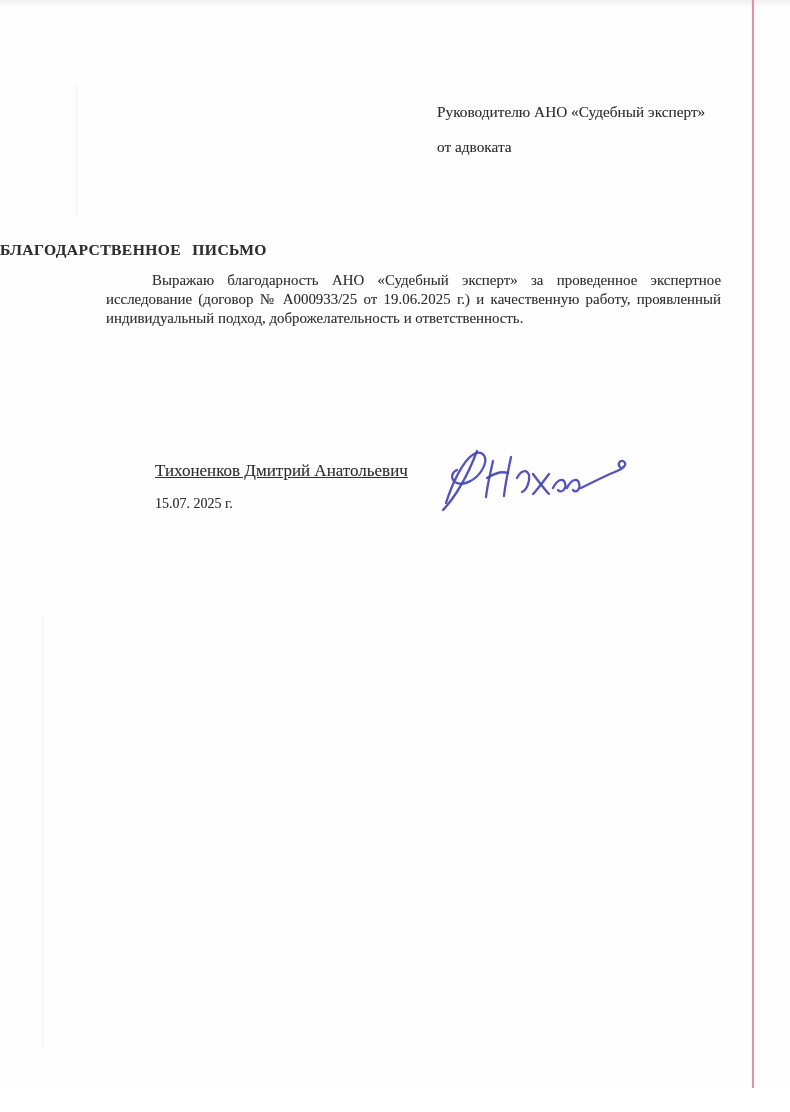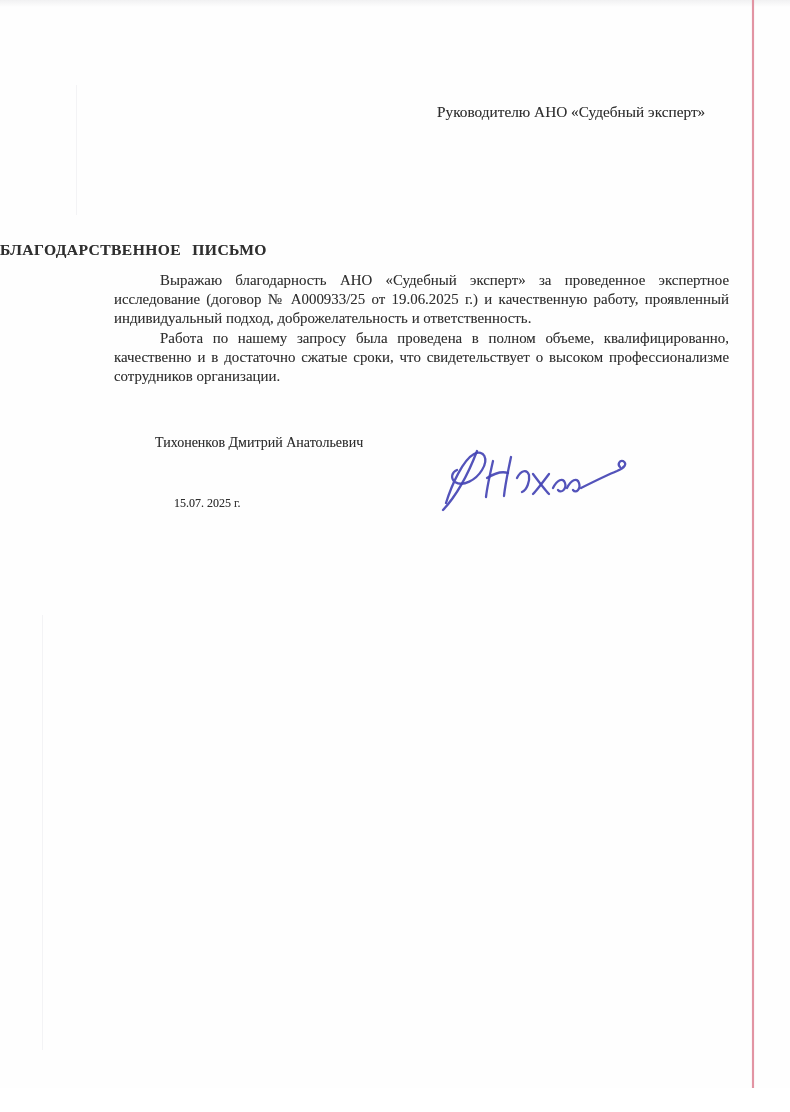--- a/index.html
+++ b/index.html
@@ -51,45 +51,45 @@
     width: 790px;
     text-align: left;
     font-weight: bold;
     font-size: 15.6px;
     letter-spacing: 0.4px;
     word-spacing: 7px;
     text-shadow: 0 0 0.5px rgba(40,40,40,0.4);
   }
   .body-text {
     position: absolute;
-    left: 114px; top: 271px;
+    left: 106px; top: 271px;
     width: 615px;
     font-size: 14.9px;
     line-height: 19.2px;
     text-align: justify;
     text-shadow: 0 0 0.5px rgba(40,40,40,0.3);
   }
   .body-text p {
     margin: 0;
     text-indent: 46px;
   }
   .signoff-name {
     position: absolute;
-    left: 155px; top: 435px;
-    font-size: 14px;
+    left: 155px; top: 461px;
+    font-size: 17px;
     white-space: nowrap;
     text-shadow: 0 0 0.5px rgba(40,40,40,0.35);
+    text-decoration: underline;
   }
   .signoff-date {
     position: absolute;
     left: 155px; top: 496px;
-    font-size: 12px;
+    font-size: 14px;
     white-space: nowrap;
     text-shadow: 0 0 0.5px rgba(40,40,40,0.35);
-    margin-left: 19px;
   }
   .signature {
     position: absolute;
     left: 436px; top: 440px;
     width: 200px; height: 75px;
   }
   .signature path {
     fill: none;
     stroke: var(--signature-blue, #4444b4);
     stroke-width: 2.3;
@@ -103,27 +103,27 @@
 
 <div class="page">
 
   <div class="top-band"></div>
   <div class="red-line"></div>
   <div class="fold-line fold-a"></div>
   <div class="fold-line fold-b"></div>
 
   <div class="recipient">
     <div>Руководителю АНО «Судебный эксперт»</div>
+    <div>от адвоката</div>
   </div>
 
   <div class="title">БЛАГОДАРСТВЕННОЕ ПИСЬМО</div>
 
   <div class="body-text">
     <p>Выражаю благодарность АНО «Судебный эксперт» за проведенное экспертное исследование (договор № А000933/25 от 19.06.2025 г.) и качественную работу, проявленный индивидуальный подход, доброжелательность и ответственность.</p>
-    <p>Работа по нашему запросу была проведена в полном объеме, квалифицированно, качественно и в достаточно сжатые сроки, что свидетельствует о высоком профессионализме сотрудников организации.</p>
   </div>
 
   <div class="signoff-name">Тихоненков Дмитрий Анатольевич</div>
   <div class="signoff-date">15.07. 2025 г.</div>
 
   <svg class="signature" viewBox="0 0 200 75" xmlns="http://www.w3.org/2000/svg" aria-hidden="true">
     <path d="M 10,63 C 16,44 27,20 38,14 C 48,9 53,19 46,30 C 40,40 27,47 19,42 C 14,38 16,32 21,30"></path>
     <path d="M 41,11 C 33,32 21,55 7,70"></path>
     <path d="M 57,21 C 54,34 51,48 50,57"></path>
     <path d="M 51,38 C 59,33 66,31 72,33"></path>

